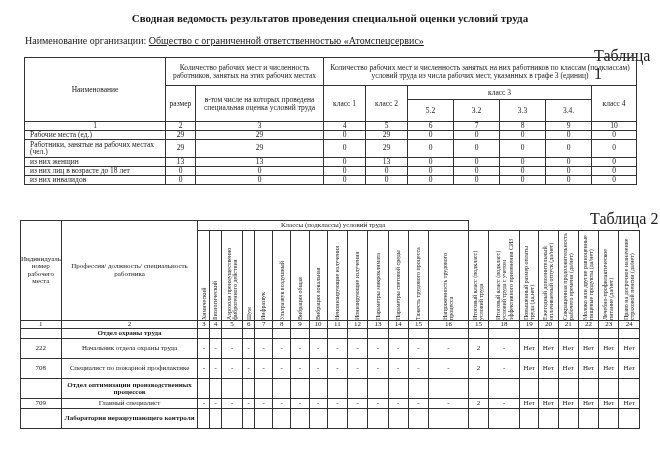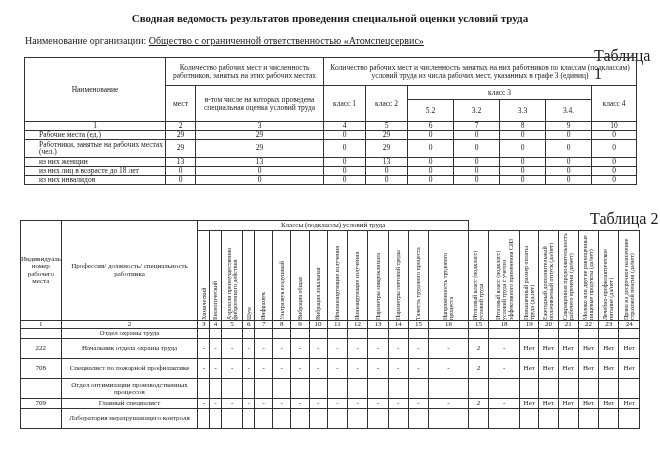--- a/index.html
+++ b/index.html
@@ -4,24 +4,24 @@
 <style>
   html,body{margin:0;padding:0;background:#fff;}
   body{width:660px;height:457px;overflow:hidden;position:relative;font-family:"Liberation Serif",serif;color:#1a1a1a;}
   .title{position:absolute;left:0;width:660px;top:12px;text-align:center;font-weight:bold;font-size:11px;}
   .org{position:absolute;left:25px;top:35px;font-size:10px;}
   .org u{text-decoration:underline;}
   .tcap{position:absolute;font-size:16px;}
   table{border-collapse:collapse;position:absolute;table-layout:fixed;}
   td,th{border:1px solid #333;font-weight:normal;text-align:center;vertical-align:middle;padding:0;overflow:hidden;line-height:1.05;}
   #t1{left:24px;top:57px;width:612px;font-size:7.5px;}
-  #t1 td.left{text-align:left;padding-left:14px;}
+  #t1 td.left{text-align:left;padding-left:5px;}
   #t2{left:20px;top:220px;width:620px;font-size:7px;}
   #t2 .vert{writing-mode:vertical-rl;transform:rotate(180deg);white-space:normal;font-size:6px;height:88px;text-align:left;margin:0 auto;}
-  #t2 td.bold{font-weight:normal;margin-left:24px;}
+  #t2 td.bold{font-weight:bold;margin-left:24px;}
 </style>
 </head>
 <body>
 
 <div class="title">Сводная ведомость результатов проведения специальной оценки условий труда</div>
 <div class="org">
   <span>Наименование организации:</span>
   <u>Общество с ограниченной ответственностью «Атомспецсервис»</u>
 </div>
 
@@ -40,21 +40,21 @@
       <col style="width:46px">
       <col style="width:45px">
   </colgroup>
   <tbody>
       <tr style="height:28px">
     <td rowspan="3">Наименование</td>
     <td colspan="2">Количество рабочих мест и численность работников, занятых на этих рабочих местах</td>
     <td colspan="7">Количество рабочих мест и численность занятых на них работников по классам (подклассам) условий труда из числа рабочих мест, указанных в графе 3 (единиц)</td>
   </tr>
   <tr style="height:14px">
-    <td rowspan="2">мест</td>
+    <td rowspan="2">размер</td>
     <td rowspan="2">в-том числе на которых проведена специальная оценка условий труда</td>
     <td rowspan="2">класс 1</td>
     <td rowspan="2">класс 2</td>
     <td colspan="4">класс 3</td>
     <td rowspan="2">класс 4</td>
   </tr>
   <tr style="height:22px">
     <td>5.2</td>
     <td>3.2</td>
     <td>3.3</td>

